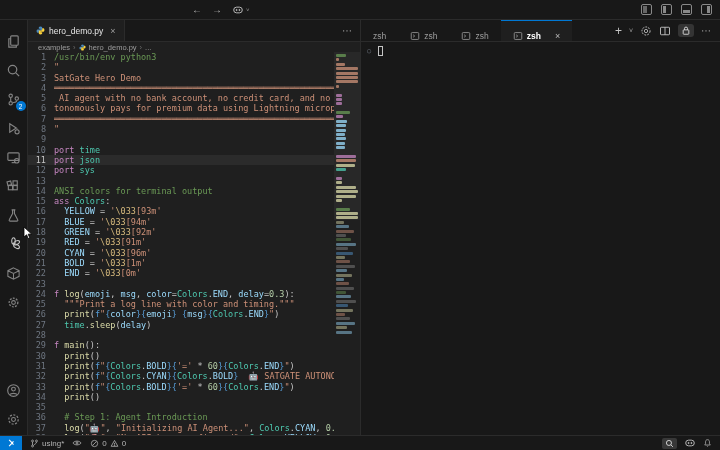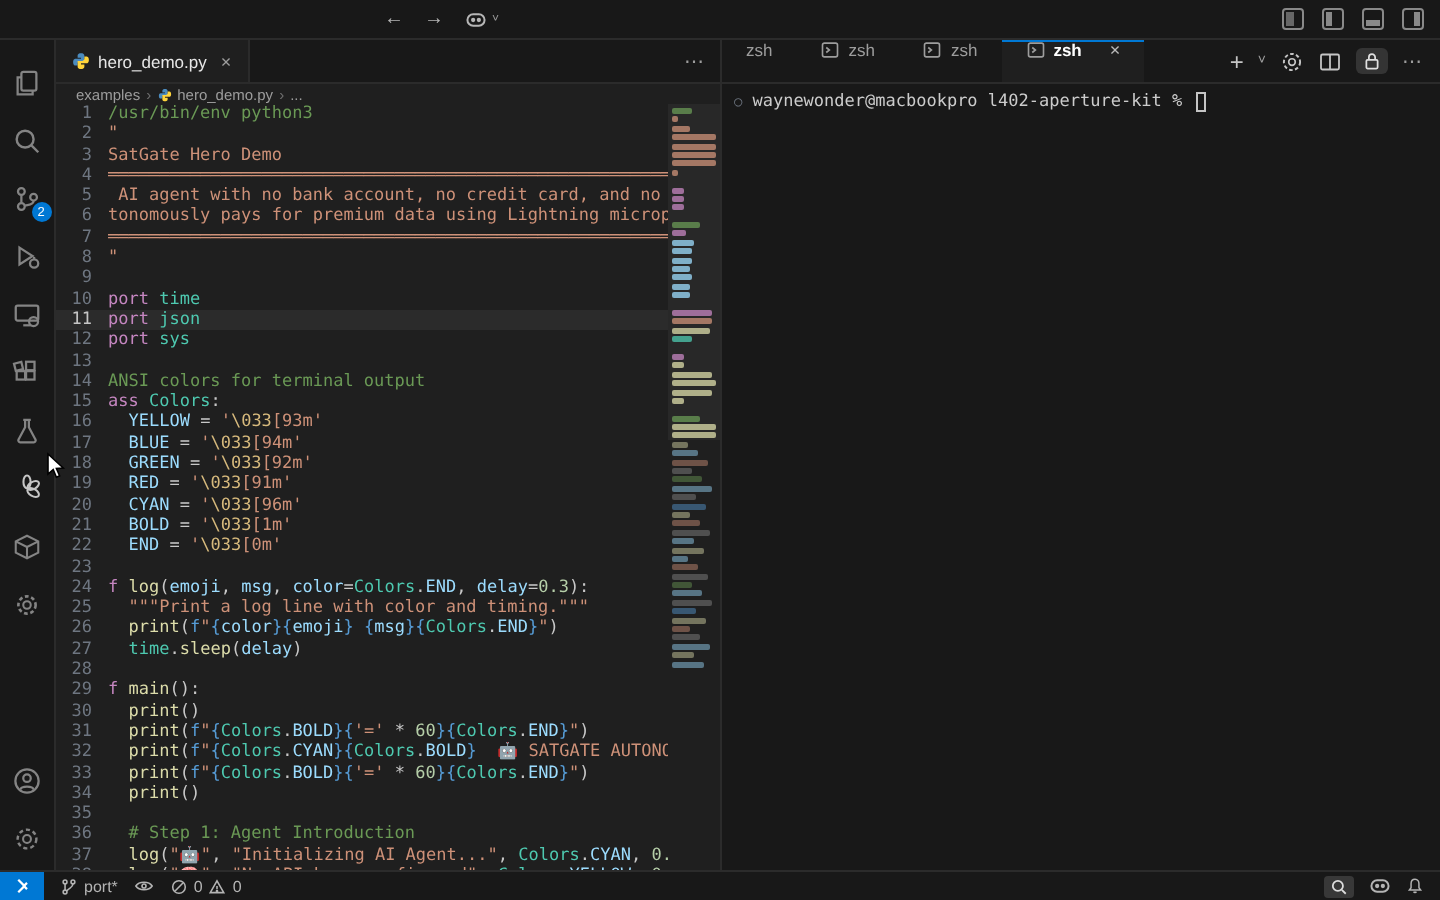--- a/index.html
+++ b/index.html
@@ -64,21 +64,21 @@
   .tk-p{color:#c8c8c8}.tk-b{color:#569cd6}
 
   .minimap { position:absolute; top:0; right:0; bottom:0; width:26px; background:#1f1f1f; padding-top:2px; }
   .mm-row { height:3px; margin:0 1px 1.4px 2px; border-radius:1px; }
   .mm-slider { position:absolute; left:0; right:0; top:0; height:168px; background:rgba(255,255,255,.045); }
 
   
   .terminal-group { flex:1; background:#181818; display:flex; flex-direction:column; min-height:0; }
   .term-tabbar { height:22px; flex:0 0 22px; background:#181818; border-bottom:1px solid #2b2b2b;
     display:flex; align-items:stretch; font-size:8.5px; }
-  .term-tab { display:flex; align-items:flex-start; gap:4px; padding:0 12px; color:#9d9d9d; position:relative; }
+  .term-tab { display:flex; align-items:flex-end; gap:4px; padding:0 12px; color:#9d9d9d; position:relative; }
   .term-tab.active { color:#ffffff; background:#1f1f1f; font-weight:bold; }
   .term-tab.active::before { content:""; position:absolute; top:0; left:0; right:0; height:1px; background:#0078d4; }
   .term-tab .close { font-weight:normal; margin-left:10px; font-size:9px; color:#bbbbbb; }
   .term-actions { margin-left:auto; display:flex; align-items:center; gap:7px; padding-right:8px; color:#c5c5c5; }
   .term-actions .plus { font-size:12px; }
   .term-actions .chev { font-size:7px; color:#9d9d9d; }
   .lockbox { background:rgba(255,255,255,.12); border-radius:3px; padding:1px 3px; display:flex; align-items:center; }
   .dots { font-size:10px; color:#9d9d9d; letter-spacing:1px; }
 
   .term-body { flex:1; padding:4px 0 0 6px; font-family:"DejaVu Sans Mono", monospace;
@@ -352,21 +352,20 @@
                 <rect x="3.5" y="7" width="9" height="7" rx="1"></rect>
                 <path d="M5.5 7 V5 A2.5 2.5 0 0 1 10.5 5 V7"></path>
               </svg>
           </span>
           <span class="dots">⋯</span>
         </div>
       </div>
       <div class="term-body">
         <div class="prompt-line">
           <span class="cmd-dot">○</span>
-          <span>waynewonder@macbookpro l402-aperture-kit %</span>
           <span class="term-cursor"></span>
         </div>
       </div>
     </div>
   </div>
 
   <div class="statusbar">
     <div class="remote">
       <svg width="10" height="10" viewBox="0 0 16 16" fill="none" stroke="#ffffff" stroke-width="1.8">
           <path d="M5 3 L10 8 L5 13"></path>
@@ -374,21 +373,21 @@
           <path d="M12 5.5 L9.5 8 L12 10.5"></path>
         </svg>
     </div>
     <div class="sb-item">
       <svg width="9" height="9" viewBox="0 0 16 16" fill="none" stroke="#b4b4b4" stroke-width="1.4">
           <circle cx="4.5" cy="3.5" r="1.7"></circle>
           <circle cx="4.5" cy="12.5" r="1.7"></circle>
           <circle cx="11.5" cy="3.5" r="1.7"></circle>
           <path d="M4.5 5.2 V10.8 M11.5 5.2 C11.5 9,8 8.5,6.2 11.5"></path>
         </svg>
-      <span>port*</span>
+      <span>using*</span>
     </div>
     <div class="sb-item">
       <svg width="10" height="8" viewBox="0 0 16 12" fill="none" stroke="#b4b4b4" stroke-width="1.3">
           <path d="M1.5 6 C4 2,12 2,14.5 6 C12 10,4 10,1.5 6 Z"></path>
           <circle cx="8" cy="6" r="1.6"></circle>
         </svg>
     </div>
     <div class="sb-item">
       <svg width="9" height="9" viewBox="0 0 16 16" fill="none" stroke="#b4b4b4" stroke-width="1.4">
           <circle cx="8" cy="8" r="5.6"></circle>

